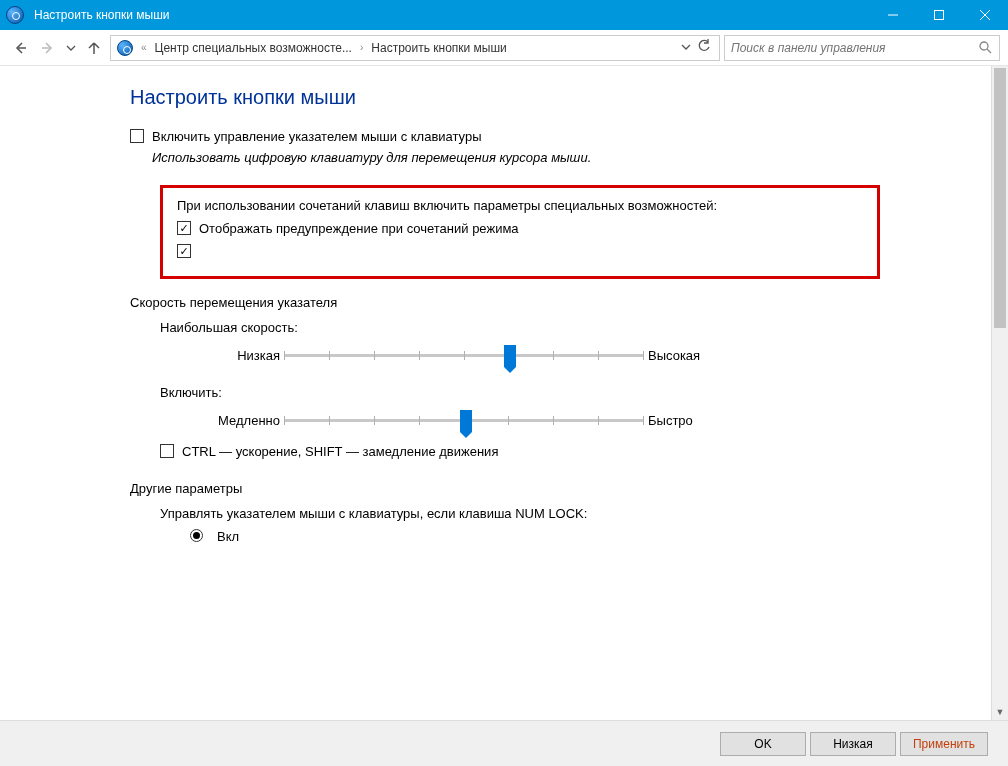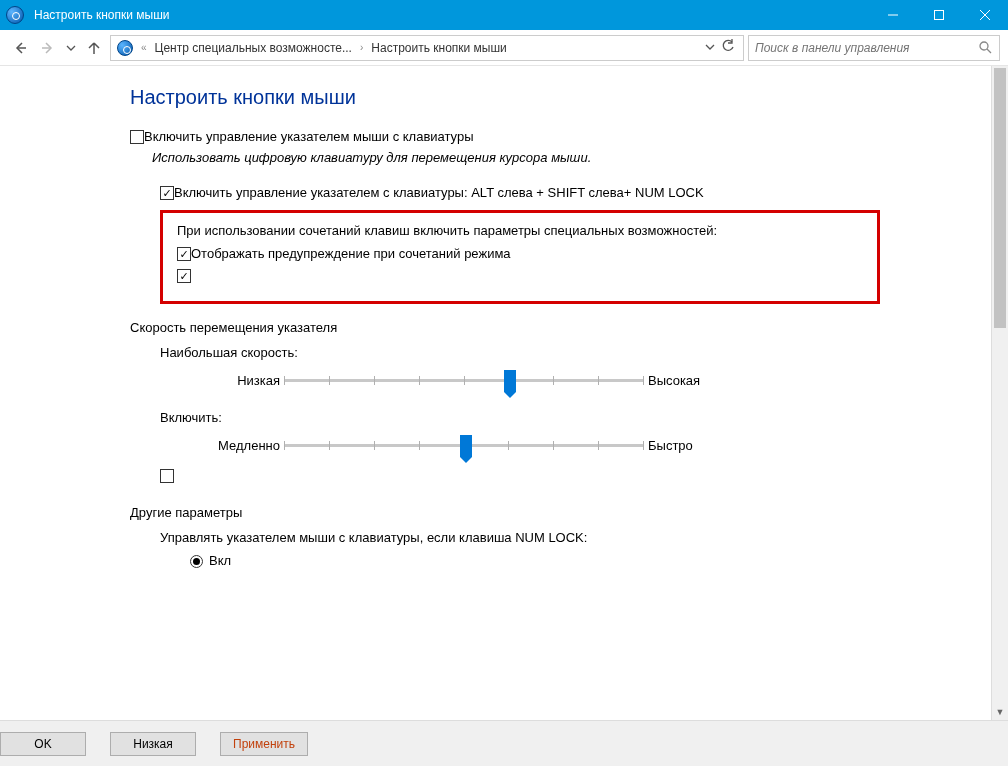--- a/index.html
+++ b/index.html
@@ -10,34 +10,34 @@
 .titlebar .title { flex: 1; padding-left: 4px; }
 .titlebar .winbtn { width: 46px; height: 30px; display:flex; align-items:center; justify-content:center; }
 
 .navbar { height: 36px; border-bottom: 1px solid #e5e5e5; display:flex; align-items:center; padding: 0 8px; gap:4px; font-size: 12px; color:#333; }
 .nav-arrow { width:24px; height:24px; display:flex; align-items:center; justify-content:center; color:#555; }
 .breadcrumb { flex: 1; height: 26px; border: 1px solid #ccc; display:flex; align-items:center; padding: 0 4px; gap: 2px; overflow:hidden; }
 .breadcrumb .crumb-icon { width: 20px; height: 20px; display:flex; align-items:center; justify-content:center; }
 .breadcrumb .sep { color:#888; padding: 0 4px; font-size: 10px;}
 .breadcrumb .crumb { white-space: nowrap; padding: 0 2px; }
 .breadcrumb .refresh { margin-left:auto; display:flex; align-items:center; gap:6px; padding-right:4px;}
-.searchbox { width: 252px; height: 26px; border: 1px solid #ccc; display:flex; align-items:center; padding: 0 6px; color:#888; }
+.searchbox { width: 276px; height: 26px; border: 1px solid #ccc; display:flex; align-items:center; padding: 0 6px; color:#888; }
 .searchbox input { border:none; outline:none; flex:1; font-size: 12px; font-style: italic; }
 .searchbox .sicon { width:16px; height:16px; display:flex; align-items:center; justify-content:center; color:#555;}
 
 .content-wrap { position: relative; height: calc(766px - 30px - 36px - 46px); overflow: hidden; }
 .scrollbar { position:absolute; right:0; top:0; bottom:0; width:17px; background:#f0f0f0; border-left:1px solid #ddd; }
 .scrollbar .thumb { position:absolute; left:2px; right:2px; top:2px; height:260px; background:#c2c2c2; }
 .scrollbar .arrow { position:absolute; left:0; right:0; height:17px; display:flex; align-items:center; justify-content:center; color:#666; font-size:9px;}
 .scrollbar .arrow.up { top:0; }
 .scrollbar .arrow.down { bottom:0; }
 
 .content { padding: 20px 40px 10px 130px; font-size: 13px; color:#000; height:100%; overflow:hidden; }
 .page-title { color:#003399; font-size: 20px; font-weight: 400; margin-bottom: 20px; }
-.row { display:flex; align-items:flex-end; margin: 6px 0; }
+.row { display:flex; align-items:flex-start; gap:8px; margin: 6px 0; }
 .chk { width:14px; height:14px; border:1px solid #333; display:inline-flex; align-items:center; justify-content:center; font-size:11px; background:#fff; flex-shrink:0; }
 .chk.checked::after { content:"✓"; color:#000; line-height:1; }
 .helper { margin-left: 22px; margin-top:6px; margin-bottom: 20px; font-style: italic; }
 
 .section-label { color:#000; margin: 16px 0 10px 0; }
 .indent-1 { margin-left: 30px; }
 .indent-2 { margin-left: 60px; }
 
 .highlight-box { border: 3px solid #d40000; padding: 10px 14px; margin: 10px 0 10px 30px; width: 720px; }
 .highlight-box .row { margin: 8px 0; }
@@ -49,21 +49,21 @@
 .track-wrap { position:relative; width: 360px; height: 20px; }
 .track { position:absolute; left:0; right:0; top:9px; height:3px; background:#c8c8c8; border-radius:2px; }
 .ticks { position:absolute; left:0; right:0; top:6px; height:9px; display:flex; justify-content:space-between; }
 .ticks span { width:1px; height:9px; background:#b0b0b0; }
 .thumb-slider { position:absolute; top:0; width:12px; height:22px; background:#0078d7; }
 .thumb-slider::after { content:""; position:absolute; bottom:-6px; left:0; border-left:6px solid transparent; border-right:6px solid transparent; border-top:6px solid #0078d7; }
 
 .radio { width:13px; height:13px; border:1px solid #333; border-radius:50%; display:inline-flex; align-items:center; justify-content:center; margin-right:6px; flex-shrink:0;}
 .radio.checked::after { content:""; width:7px; height:7px; background:#000; border-radius:50%; }
 
-.footer { height:46px; border-top:1px solid #ddd; background:#f0f0f0; display:flex; align-items:center; justify-content:flex-start; gap:24px; padding-right:20px; }
+.footer { height:46px; border-top:1px solid #ddd; background:#f0f0f0; display:flex; align-items:center; justify-content:flex-end; gap:4px; padding-right:20px; }
 .btn { min-width:86px; height:24px; border:1px solid #adadad; background:#e1e1e1; font-size:12px; padding: 0 12px; display:flex; align-items:center; justify-content:center; }
 .btn.disabled { color:#c2410c; }
 
 .cp-icon { width:18px; height:18px; border-radius:50%; background: radial-gradient(circle at 30% 30%, #5bb5ff, #0055aa); border:1px solid #004488; position:relative; }
 .cp-icon::after { content:""; position:absolute; top:5px; left:5px; width:6px; height:6px; border:1px solid #fff; border-radius:50%; }
 </style>
 </head>
 <body>
 
 <div class="titlebar">
@@ -144,24 +144,20 @@
 <div class="content-wrap">
   <div class="content">
     <div class="page-title">Настроить кнопки мыши</div>
 
     <div class="row">
       <span class="chk"></span>
       <span>Включить управление указателем мыши с клавиатуры</span>
     </div>
     <div class="helper">Использовать цифровую клавиатуру для перемещения курсора мыши.</div>
 
-    <div class="row indent-1">
-      <span class="chk checked"></span>
-      <span>Включить управление указателем с клавиатуры: ALT слева + SHIFT слева+ NUM LOCK</span>
-    </div>
 
     <div class="highlight-box">
       <div style="margin-bottom:8px">При использовании сочетаний клавиш включить параметры специальных возможностей:</div>
       <div class="row">
         <span class="chk checked"></span>
         <span>Отображать предупреждение при сочетаний режима</span>
       </div>
       <div class="row">
         <span class="chk checked"></span>
       </div>
@@ -210,20 +206,21 @@
               <span></span>
             </div>
           <div class="thumb-slider" style="left:176px"></div>
         </div>
         <div class="slider-label right">Быстро</div>
       </div>
     </div>
 
     <div class="row indent-1" style="margin-top:-6px">
       <span class="chk"></span>
+      <span>CTRL — ускорение, SHIFT — замедление движения</span>
     </div>
 
     <div class="section-label" style="margin-top:22px">Другие параметры</div>
     <div class="indent-1" style="margin-top:6px">Управлять указателем мыши с клавиатуры, если клавиша NUM LOCK:</div>
     <div class="row indent-2" style="margin-top:8px">
       <span class="radio checked"></span>
       <span>Вкл</span>
     </div>
   </div>
 

